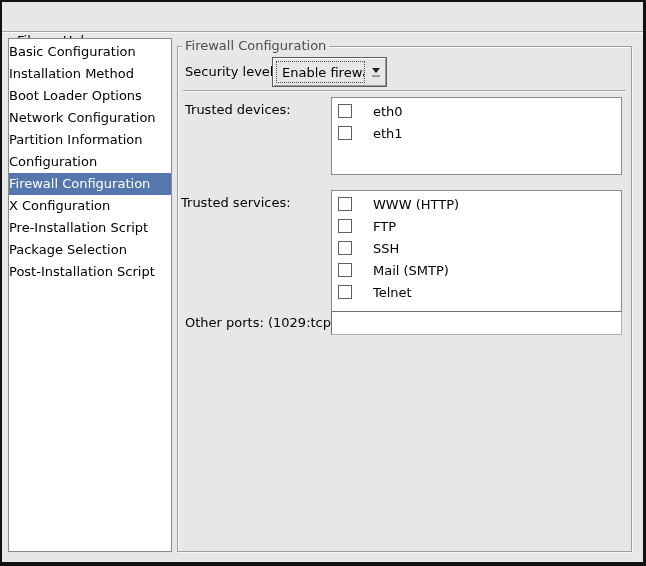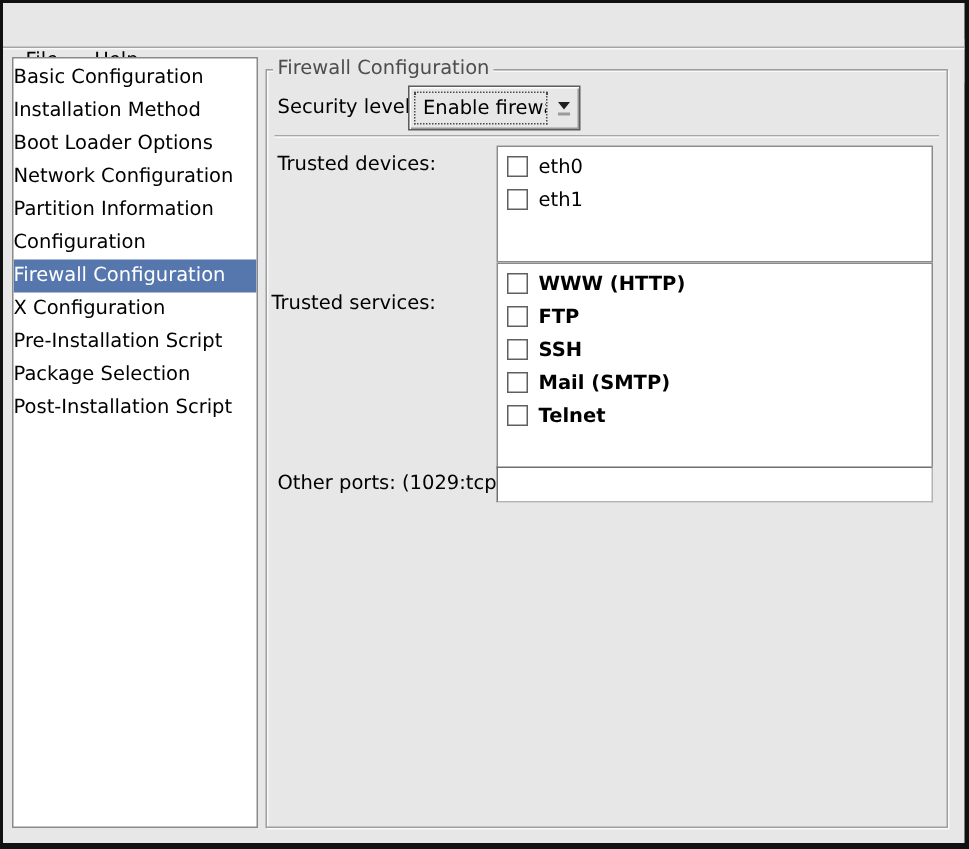--- a/index.html
+++ b/index.html
@@ -106,24 +106,24 @@
 
   
   .listbox {
     position:absolute; left:153px; width:291px;
     background:#ffffff;
     border:1px solid #8a8a8a;
     padding-top:2px;
     overflow:hidden;
   }
   .listbox.devices  { top:50px;  height:78px; }
-  .listbox.services { top:128px; height:138px;font-weight:bold; }
+  .listbox.services { top:143px; height:138px; }
   .lrow {
     display:flex; align-items:center;
-    height:22px; padding-left:6px; gap:7px;
+    height:22px; padding-left:6px; gap:21px;
     white-space:nowrap;
   }
   .checkbox {
     width:14px; height:14px; flex:0 0 14px;
     background:#ffffff;
     border:1px solid #5f5f5f;
     font-size:11px; line-height:12px; text-align:center;
   }
 
   

